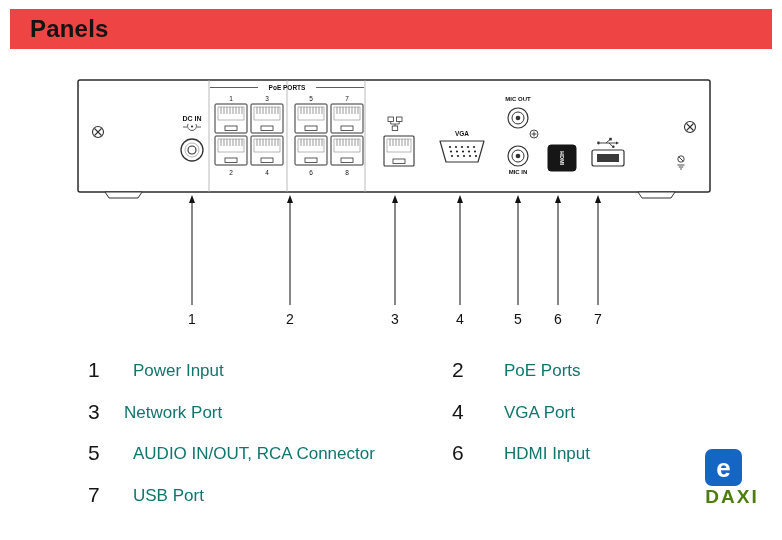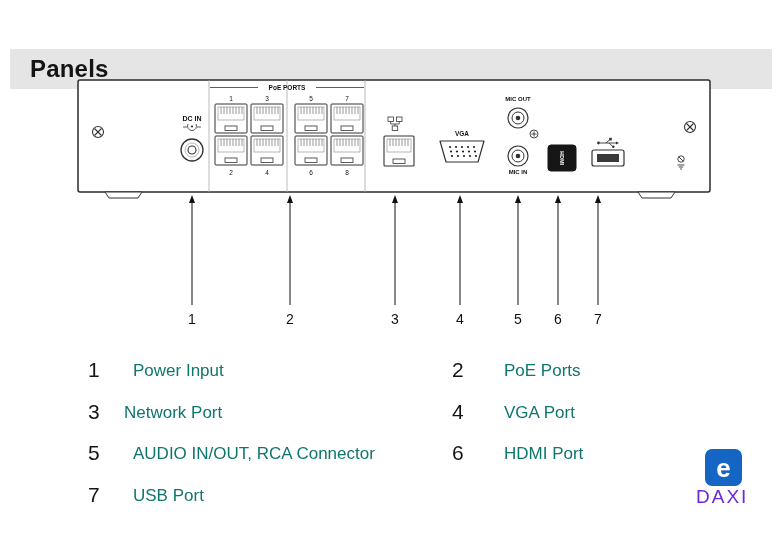--- a/index.html
+++ b/index.html
@@ -1,31 +1,31 @@
 <!DOCTYPE html>
 <html><head>
 <meta charset="utf-8">
 <style>
   * { margin:0; padding:0; box-sizing:border-box; }
   html,body { width:782px; height:540px; background:#ffffff; overflow:hidden;
               font-family:"Liberation Sans", sans-serif; position:relative; }
   .title-bar { position:absolute; left:10px; top:9px; width:762px; height:40px;
-               background:#e5e5e5; display:flex; align-items:center;margin-top:40px; }
+               background:#ef4444; display:flex; align-items:center; }
   .title-bar h1 { font-size:24px; font-weight:bold; color:#141414; margin-left:20px;
                   letter-spacing:0.2px; }
   .diagram-svg { position:absolute; left:60px; top:70px; }
   .legend { position:absolute; left:0; top:0; width:782px; height:540px; }
   .legend-num { position:absolute; font-size:21px; color:#151515; }
   .legend-label { position:absolute; font-size:17px; color:#0f766e; }
   .logo-box { position:absolute; left:705px; top:449px; width:37px; height:37px;
               background:#1565c5; border-radius:7px; display:flex; align-items:center;
               justify-content:center; }
   .logo-box span { color:#ffffff; font-size:26px; font-weight:bold; line-height:1; }
-  .logo-name { position:absolute; left:696px; top:486px; width:72px; text-align:left;
-               font-size:19px; font-weight:400; letter-spacing:2px; color:#6d28d9; }
+  .logo-name { position:absolute; left:696px; top:486px; width:72px; text-align:center;
+               font-size:19px; font-weight:700; letter-spacing:2px; color:#4d7c0f; }
   svg text { font-family:"Liberation Sans", sans-serif; }
 </style>
 </head>
 <body>
 
 <div class="title-bar">
   <h1>Panels</h1>
 </div>
 
 <svg class="diagram-svg" width="660" height="270" viewBox="0 0 660 270">
@@ -326,21 +326,21 @@
   <div class="legend-label" style="left:504px; top:361px;">PoE Ports</div>
 
   <div class="legend-num" style="left:88px;  top:400px;">3</div>
   <div class="legend-label" style="left:124px; top:403px;">Network Port</div>
   <div class="legend-num" style="left:452px; top:400px;">4</div>
   <div class="legend-label" style="left:504px; top:403px;">VGA Port</div>
 
   <div class="legend-num" style="left:88px;  top:441px;">5</div>
   <div class="legend-label" style="left:133px; top:444px;">AUDIO IN/OUT, RCA Connector</div>
   <div class="legend-num" style="left:452px; top:441px;">6</div>
-  <div class="legend-label" style="left:504px; top:444px;">HDMI Port</div>
+  <div class="legend-label" style="left:504px; top:444px;">HDMI Input</div>
 
   <div class="legend-num" style="left:88px;  top:483px;">7</div>
   <div class="legend-label" style="left:133px; top:486px;">USB Port</div>
 </div>
 
 <div class="logo-box">
   <span>e</span>
 </div>
 <div class="logo-name">DAXI</div>
 

